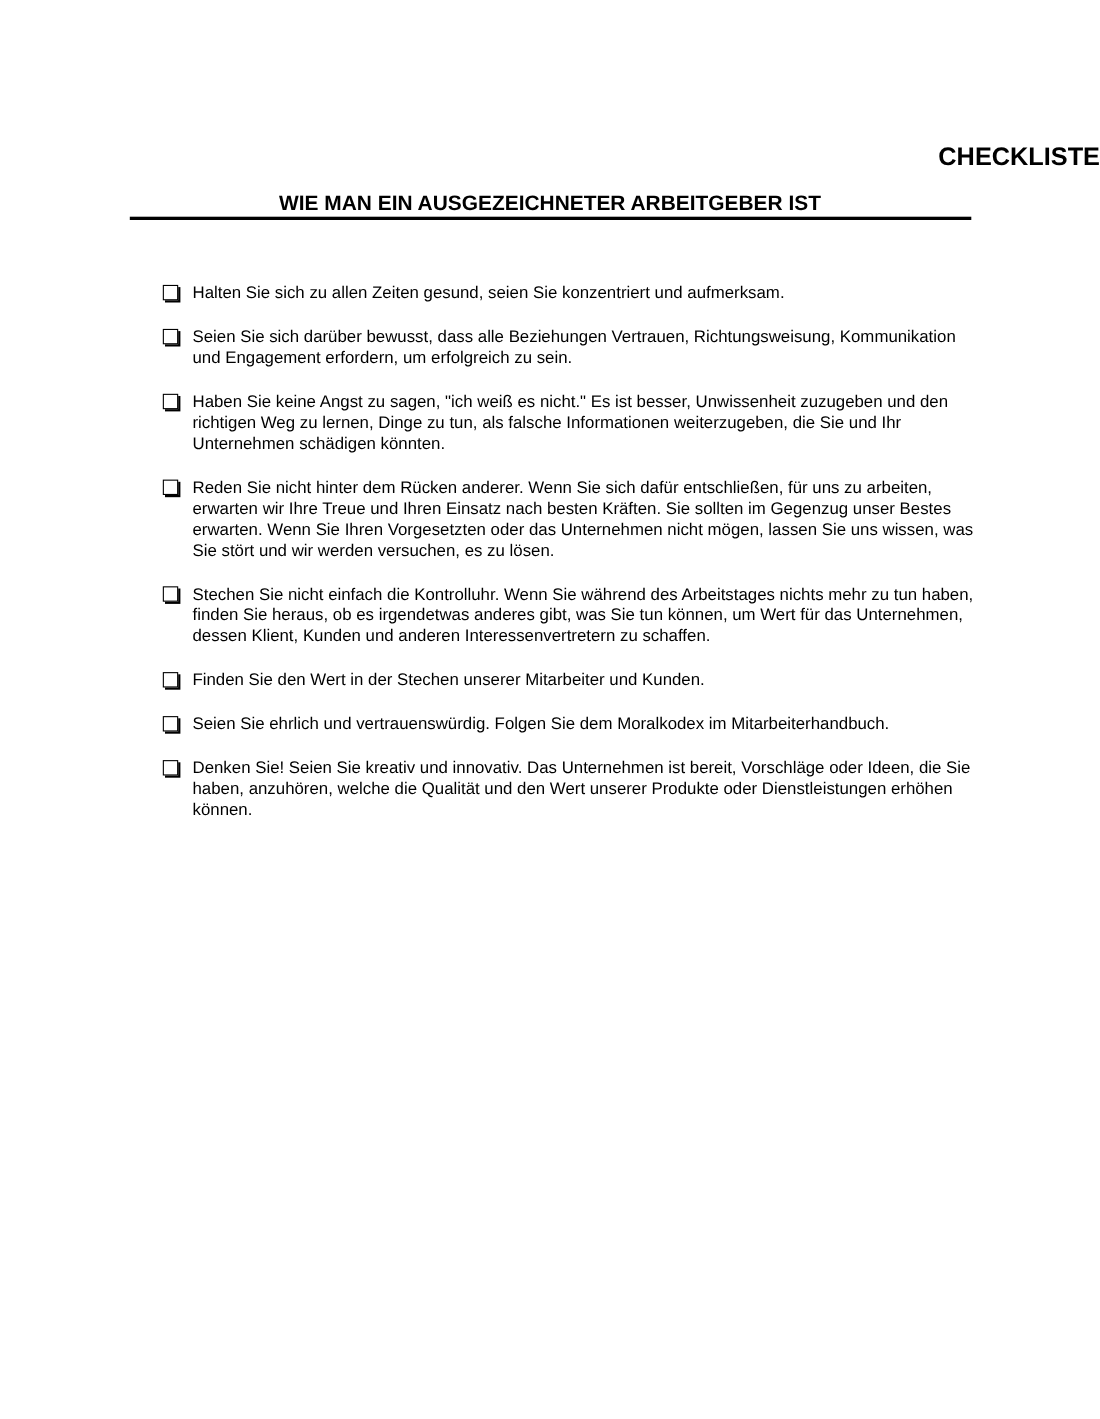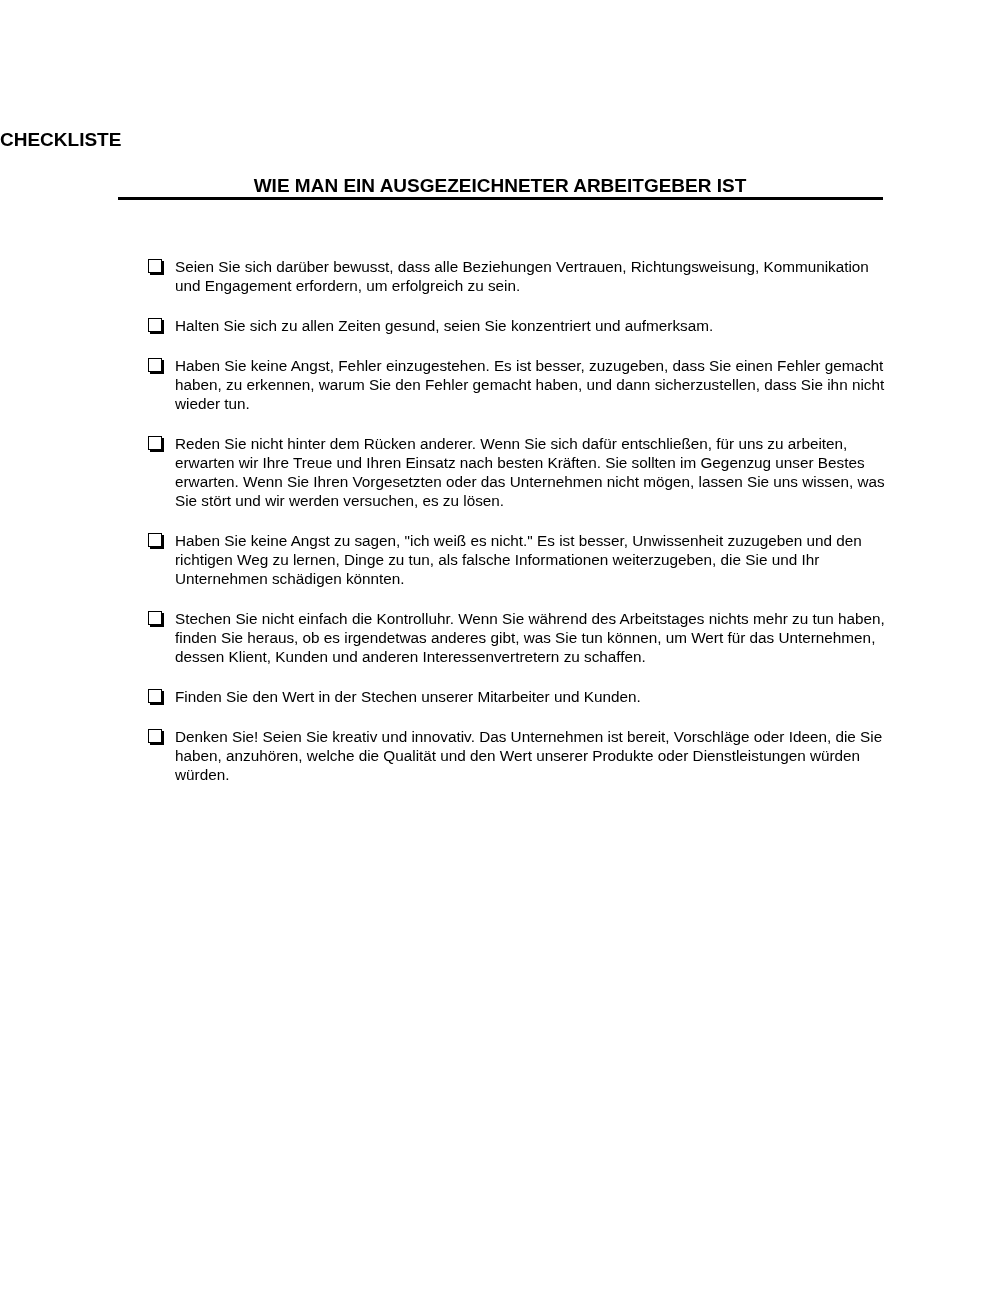--- a/index.html
+++ b/index.html
@@ -1,57 +1,57 @@
 <!DOCTYPE html>
 <html><head>
 <meta charset="utf-8">
 <style>
   html, body { margin: 0; padding: 0; background: #ffffff; }
   body { width: 1000px; height: 1290px; position: relative; font-family: "Liberation Sans", sans-serif; color: #000; }
-  .title { position: absolute; left: 0; width: 1000px; top: 129px; text-align: left; font-weight: bold; font-size: 19px; }
+  .title { position: absolute; left: 0; width: 1000px; top: 129px; text-align: right; font-weight: bold; font-size: 23px; }
   .subtitle { position: absolute; left: 0; width: 1000px; top: 175px; text-align: center; font-weight: bold; font-size: 19px; }
   .rule { position: absolute; left: 118px; width: 765px; top: 197px; height: 3px; background: #000; }
   .list { position: absolute; left: 148px; top: 257px; width: 745px; }
   .item { display: flex; align-items: flex-start; margin-bottom: 21px; }
   .cb { flex: 0 0 auto; width: 12px; height: 12px; border: 1.5px solid #000; box-shadow: 2px 2px 0 #000; margin-top: 2px; margin-right: 13px; background: #fff; cursor: pointer; }
   .txt { font-size: 15.3px; line-height: 19px; }
 </style>
 </head>
 <body>
 
 <div class="title">CHECKLISTE</div>
 <div class="subtitle">WIE MAN EIN AUSGEZEICHNETER ARBEITGEBER IST</div>
 <div class="rule"></div>
 
 <div class="list">
   <div class="item">
       <span class="cb"></span>
+      <span class="txt">Halten Sie sich zu allen Zeiten gesund, seien Sie konzentriert und aufmerksam.</span>
+    </div>
+  <div class="item">
+      <span class="cb"></span>
       <span class="txt">Seien Sie sich darüber bewusst, dass alle Beziehungen Vertrauen, Richtungsweisung, Kommunikation und Engagement erfordern, um erfolgreich zu sein.</span>
     </div>
   <div class="item">
       <span class="cb"></span>
-      <span class="txt">Halten Sie sich zu allen Zeiten gesund, seien Sie konzentriert und aufmerksam.</span>
-    </div>
-  <div class="item">
-      <span class="cb"></span>
-      <span class="txt">Haben Sie keine Angst, Fehler einzugestehen. Es ist besser, zuzugeben, dass Sie einen Fehler gemacht haben, zu erkennen, warum Sie den Fehler gemacht haben, und dann sicherzustellen, dass Sie ihn nicht wieder tun.</span>
+      <span class="txt">Haben Sie keine Angst zu sagen, "ich weiß es nicht." Es ist besser, Unwissenheit zuzugeben und den richtigen Weg zu lernen, Dinge zu tun, als falsche Informationen weiterzugeben, die Sie und Ihr Unternehmen schädigen könnten.</span>
     </div>
   <div class="item">
       <span class="cb"></span>
       <span class="txt">Reden Sie nicht hinter dem Rücken anderer. Wenn Sie sich dafür entschließen, für uns zu arbeiten, erwarten wir Ihre Treue und Ihren Einsatz nach besten Kräften. Sie sollten im Gegenzug unser Bestes erwarten. Wenn Sie Ihren Vorgesetzten oder das Unternehmen nicht mögen, lassen Sie uns wissen, was Sie stört und wir werden versuchen, es zu lösen.</span>
-    </div>
-  <div class="item">
-      <span class="cb"></span>
-      <span class="txt">Haben Sie keine Angst zu sagen, "ich weiß es nicht." Es ist besser, Unwissenheit zuzugeben und den richtigen Weg zu lernen, Dinge zu tun, als falsche Informationen weiterzugeben, die Sie und Ihr Unternehmen schädigen könnten.</span>
     </div>
   <div class="item">
       <span class="cb"></span>
       <span class="txt">Stechen Sie nicht einfach die Kontrolluhr. Wenn Sie während des Arbeitstages nichts mehr zu tun haben, finden Sie heraus, ob es irgendetwas anderes gibt, was Sie tun können, um Wert für das Unternehmen, dessen Klient, Kunden und anderen Interessenvertretern zu schaffen.</span>
     </div>
   <div class="item">
       <span class="cb"></span>
       <span class="txt">Finden Sie den Wert in der Stechen unserer Mitarbeiter und Kunden.</span>
     </div>
   <div class="item">
       <span class="cb"></span>
-      <span class="txt">Denken Sie! Seien Sie kreativ und innovativ. Das Unternehmen ist bereit, Vorschläge oder Ideen, die Sie haben, anzuhören, welche die Qualität und den Wert unserer Produkte oder Dienstleistungen würden würden.</span>
+      <span class="txt">Seien Sie ehrlich und vertrauenswürdig. Folgen Sie dem Moralkodex im Mitarbeiterhandbuch.</span>
+    </div>
+  <div class="item">
+      <span class="cb"></span>
+      <span class="txt">Denken Sie! Seien Sie kreativ und innovativ. Das Unternehmen ist bereit, Vorschläge oder Ideen, die Sie haben, anzuhören, welche die Qualität und den Wert unserer Produkte oder Dienstleistungen erhöhen können.</span>
     </div>
 </div>
 
 </body></html>

